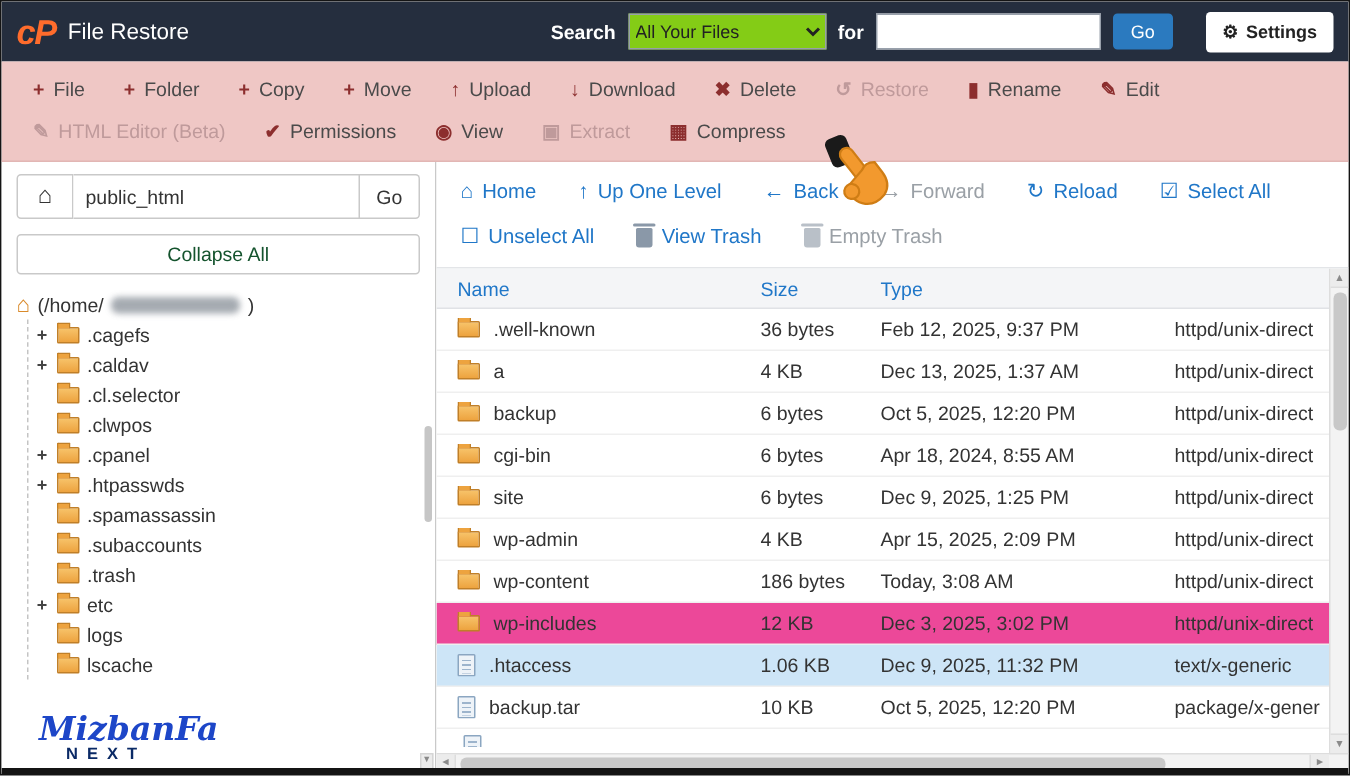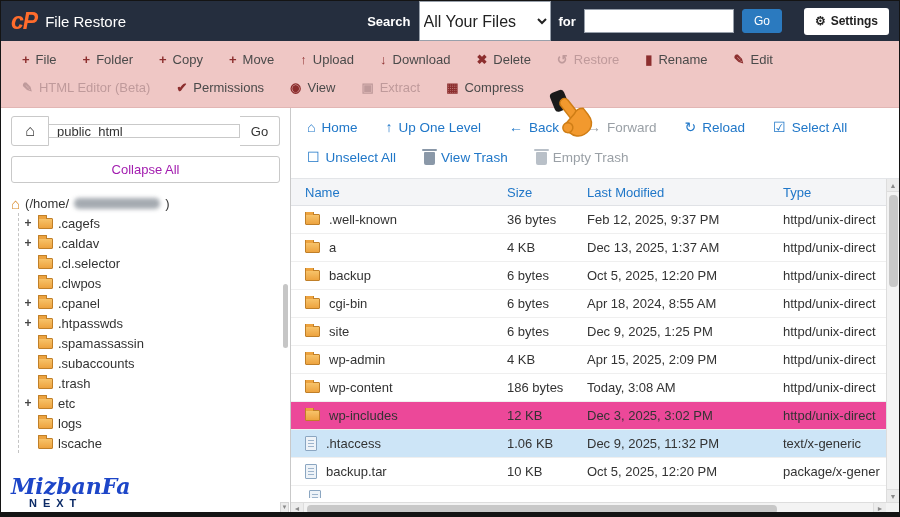--- a/index.html
+++ b/index.html
@@ -5,56 +5,56 @@
   *{margin:0;padding:0;box-sizing:border-box}
   html,body{width:900px;height:517px;overflow:hidden}
   body{font-family:"Liberation Sans",sans-serif;font-size:13px;background:#fff;position:relative;border:1px solid #141414}
 
   
   .topbar{height:40px;background:#252e3e;display:flex;align-items:center;padding:0 10px;color:#fff;gap:6px}
   .logo{color:#ff6c2c;font-weight:bold;font-style:italic;font-size:23px;letter-spacing:-1px;margin-right:2px}
   .app-title{font-size:15px}
   .search-group{margin-left:auto;display:flex;align-items:center;gap:8px}
   .search-label,.for-label{font-weight:bold;font-size:13px;color:#fff}
-  select.scope{height:40px;font-size:16px;border:1px solid #98a0ab;background:#ffffff;color:#222;width:132px}
+  select.scope{height:24px;font-size:12px;border:1px solid #98a0ab;background:#84cc16;color:#222;width:132px}
   input.searchbox{height:24px;width:150px;border:1px solid #98a0ab;background:#fff;padding:0 6px;font-size:12px}
   .go-btn{height:24px;background:#2b7abf;color:#fff;border:1px solid #2b7abf;border-radius:3px;padding:0 11px;font-size:12px;cursor:pointer}
   .settings-btn{height:27px;background:#fff;color:#222;border:none;border-radius:3px;padding:0 11px;font-size:12px;font-weight:bold;display:flex;align-items:center;gap:5px;margin-left:16px;cursor:pointer}
 
   
   .toolbar{background:#efc7c5;border-bottom:1px solid #e2b6b4;padding:4px 8px 6px}
   .trow1,.trow2{display:flex;align-items:center;height:28px}
   .titem{display:inline-flex;align-items:center;gap:6px;padding:0 13px;cursor:pointer;color:#4a4a4a;font-size:13px;white-space:nowrap}
   .titem .ticon{color:#8c2e2e;font-weight:bold;font-size:13px}
   .titem.disabled{color:#bf9a9b;cursor:default}
   .titem.disabled .ticon{color:#bf9a9b}
 
   
   .content{display:flex;height:407px}
   .sidebar{width:290px;border-right:1px solid #c9c9c9;display:flex;flex-direction:column;padding-top:8px;position:relative;background:#fff}
   .main{flex:1;display:flex;flex-direction:column;position:relative;background:#fff}
 
   
   .path-row{display:flex;align-items:center;padding:0 10px}
   .home-btn{width:38px;height:30px;border:1px solid #c9c9c9;border-radius:3px 0 0 3px;background:#fff;display:flex;align-items:center;justify-content:center;font-size:16px;color:#333;cursor:pointer}
-  .path-input{flex:1;height:14px;border:1px solid #c9c9c9;border-left:none;padding:0 8px;font-size:13px;color:#333;min-width:0}
+  .path-input{flex:1;height:30px;border:1px solid #c9c9c9;border-left:none;padding:0 8px;font-size:13px;color:#333;min-width:0}
   .sgo-btn{width:40px;height:30px;border:1px solid #c9c9c9;border-left:none;border-radius:0 3px 3px 0;background:#fff;font-size:13px;color:#333;cursor:pointer}
-  .collapse-btn{margin:10px 10px 4px;height:27px;border:1px solid #c9c9c9;border-radius:3px;background:#fff;font-size:13px;color:#a21caf;cursor:pointer}
+  .collapse-btn{margin:10px 10px 4px;height:27px;border:1px solid #c9c9c9;border-radius:3px;background:#fff;font-size:13px;color:#14532d;cursor:pointer}
   .tree{flex:1;overflow:hidden;padding:6px 4px 0 10px}
   .tree-root{display:flex;align-items:center;gap:5px;height:20px;color:#333;cursor:pointer;white-space:nowrap}
   .home-root-ic{color:#d98a2b;font-size:15px;font-weight:bold}
   .redacted{display:inline-block;width:86px;height:11px;background:#8f969e;border-radius:5px;filter:blur(2px);opacity:.8}
   .tree-sub{margin-left:7px;border-left:1px dashed #c4c4c4;padding-left:4px}
   .tree-item{display:flex;align-items:center;gap:5px;height:20px;color:#333;cursor:pointer;white-space:nowrap}
   .tree-item .expander{width:10px;font-weight:bold;font-size:12px;color:#444;text-align:center;flex:0 0 10px}
   .folder-ic{position:relative;width:15px;height:11px;background:linear-gradient(#f7c36a,#eda33f);border:1px solid #c07f28;border-radius:1px;display:inline-block;flex:0 0 15px}
   .folder-ic::before{content:"";position:absolute;top:-4px;left:-1px;width:7px;height:3px;background:#eda33f;border:1px solid #c07f28;border-bottom:none;border-radius:1px 1px 0 0}
   .file-ic{position:relative;width:12px;height:15px;background:#eef3f8;border:1px solid #8ba6c1;display:inline-block;border-radius:1px;flex:0 0 12px}
   .file-ic::before{content:"";position:absolute;top:3px;left:2px;right:2px;height:9px;background:repeating-linear-gradient(#9db4cc 0 1px,transparent 1px 3px)}
-  .mf-logo{margin-top:auto;padding:4px 10px 6px}
+  .mf-logo{margin-top:auto;padding:4px 25px 6px}
   .mf-line1{color:#1d46c8;font-size:22px;font-weight:bold;font-style:italic;font-family:"DejaVu Serif",serif;line-height:22px}
   .mf-line2{color:#0b2a66;font-size:11px;font-weight:bold;letter-spacing:6px;margin-left:18px}
   .side-scroll{position:absolute;right:0;top:76px;bottom:16px;width:10px}
   .side-thumb{position:absolute;right:2px;top:100px;width:5px;height:64px;background:#c6c6c6;border-radius:3px}
   .side-down{position:absolute;right:1px;bottom:-14px;width:9px;height:11px;background:#ececec;border:1px solid #d5d5d5;color:#8a8a8a;font-size:6px;line-height:9px;text-align:center}
 
   
   .navrow{display:flex;align-items:center;gap:28px;padding:0 16px;height:30px}
   .navrow.first{margin-top:4px}
   .navitem{display:inline-flex;align-items:center;gap:6px;color:#2077c8;cursor:pointer;font-size:13.5px;white-space:nowrap}
@@ -316,21 +316,20 @@
       <span class="navitem disabled">
           <span class="trash-ic"></span>
           <span>Empty Trash</span>
         </span>
     </div>
 
     <div class="table-wrap">
       <div class="thead">
         <div class="cell c-name">Name</div>
         <div class="cell c-size">Size</div>
-        <div class="cell c-mod">Last Modified</div>
         <div class="cell c-type">Type</div>
       </div>
 
       <div class="trow">
         <div class="cell c-name">
             <span class="folder-ic"></span>
             <span>.well-known</span>
           </div>
         <div class="cell c-size">36 bytes</div>
         <div class="cell c-mod">Feb 12, 2025, 9:37 PM</div>

